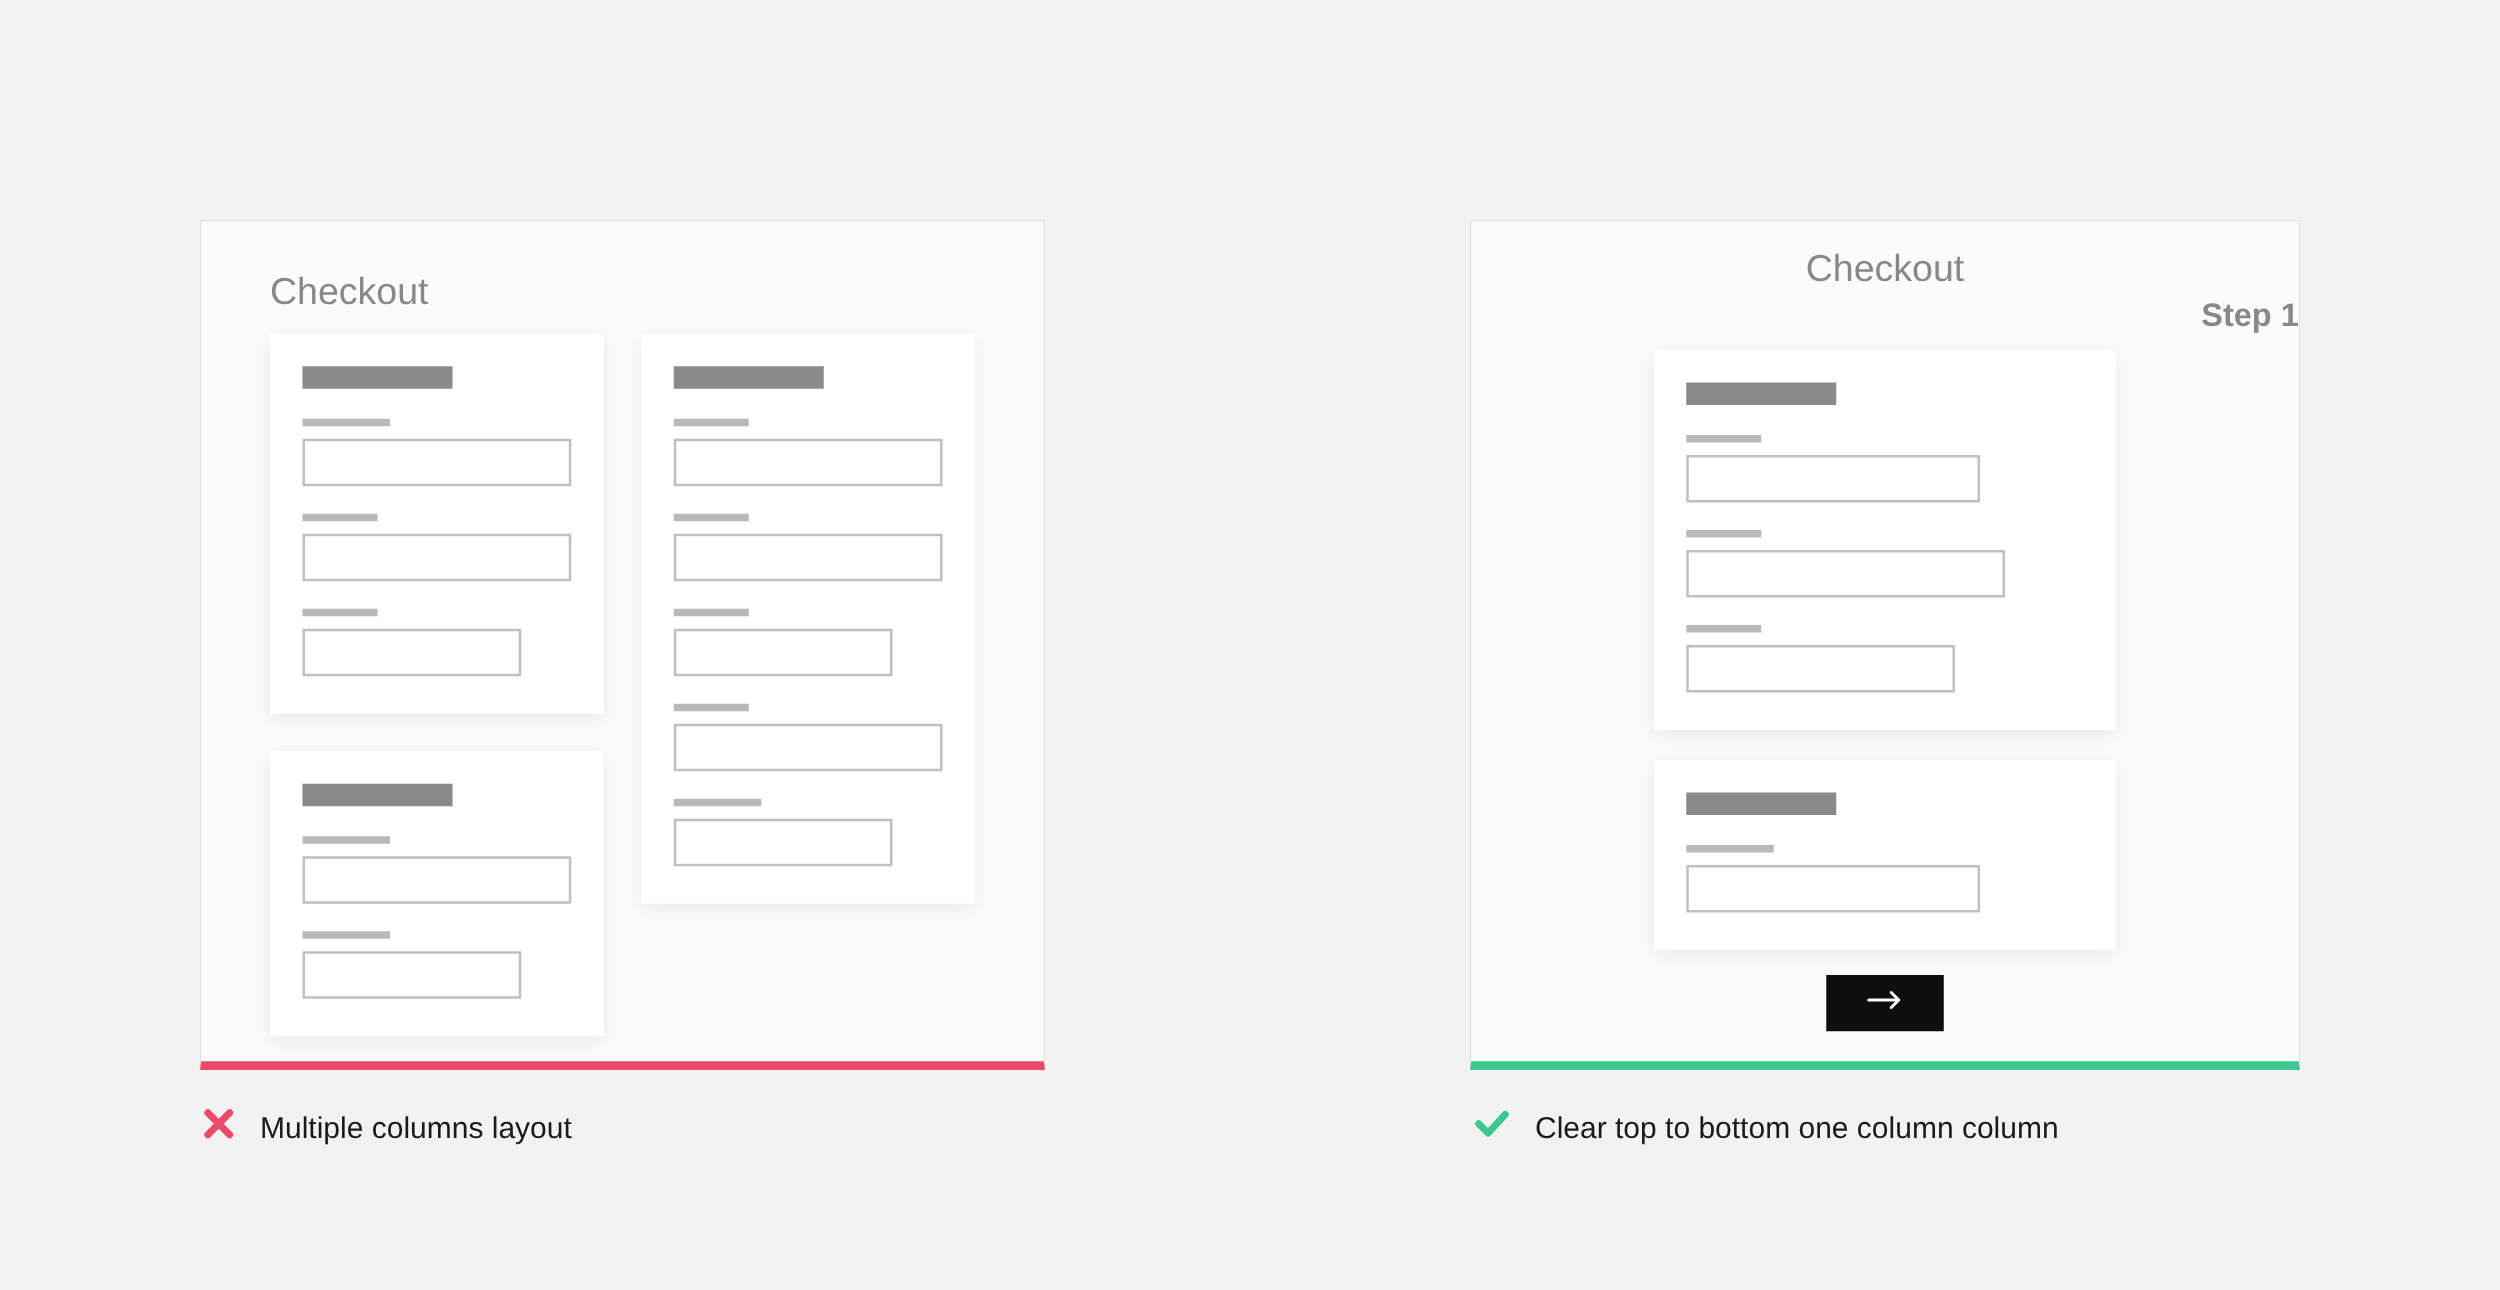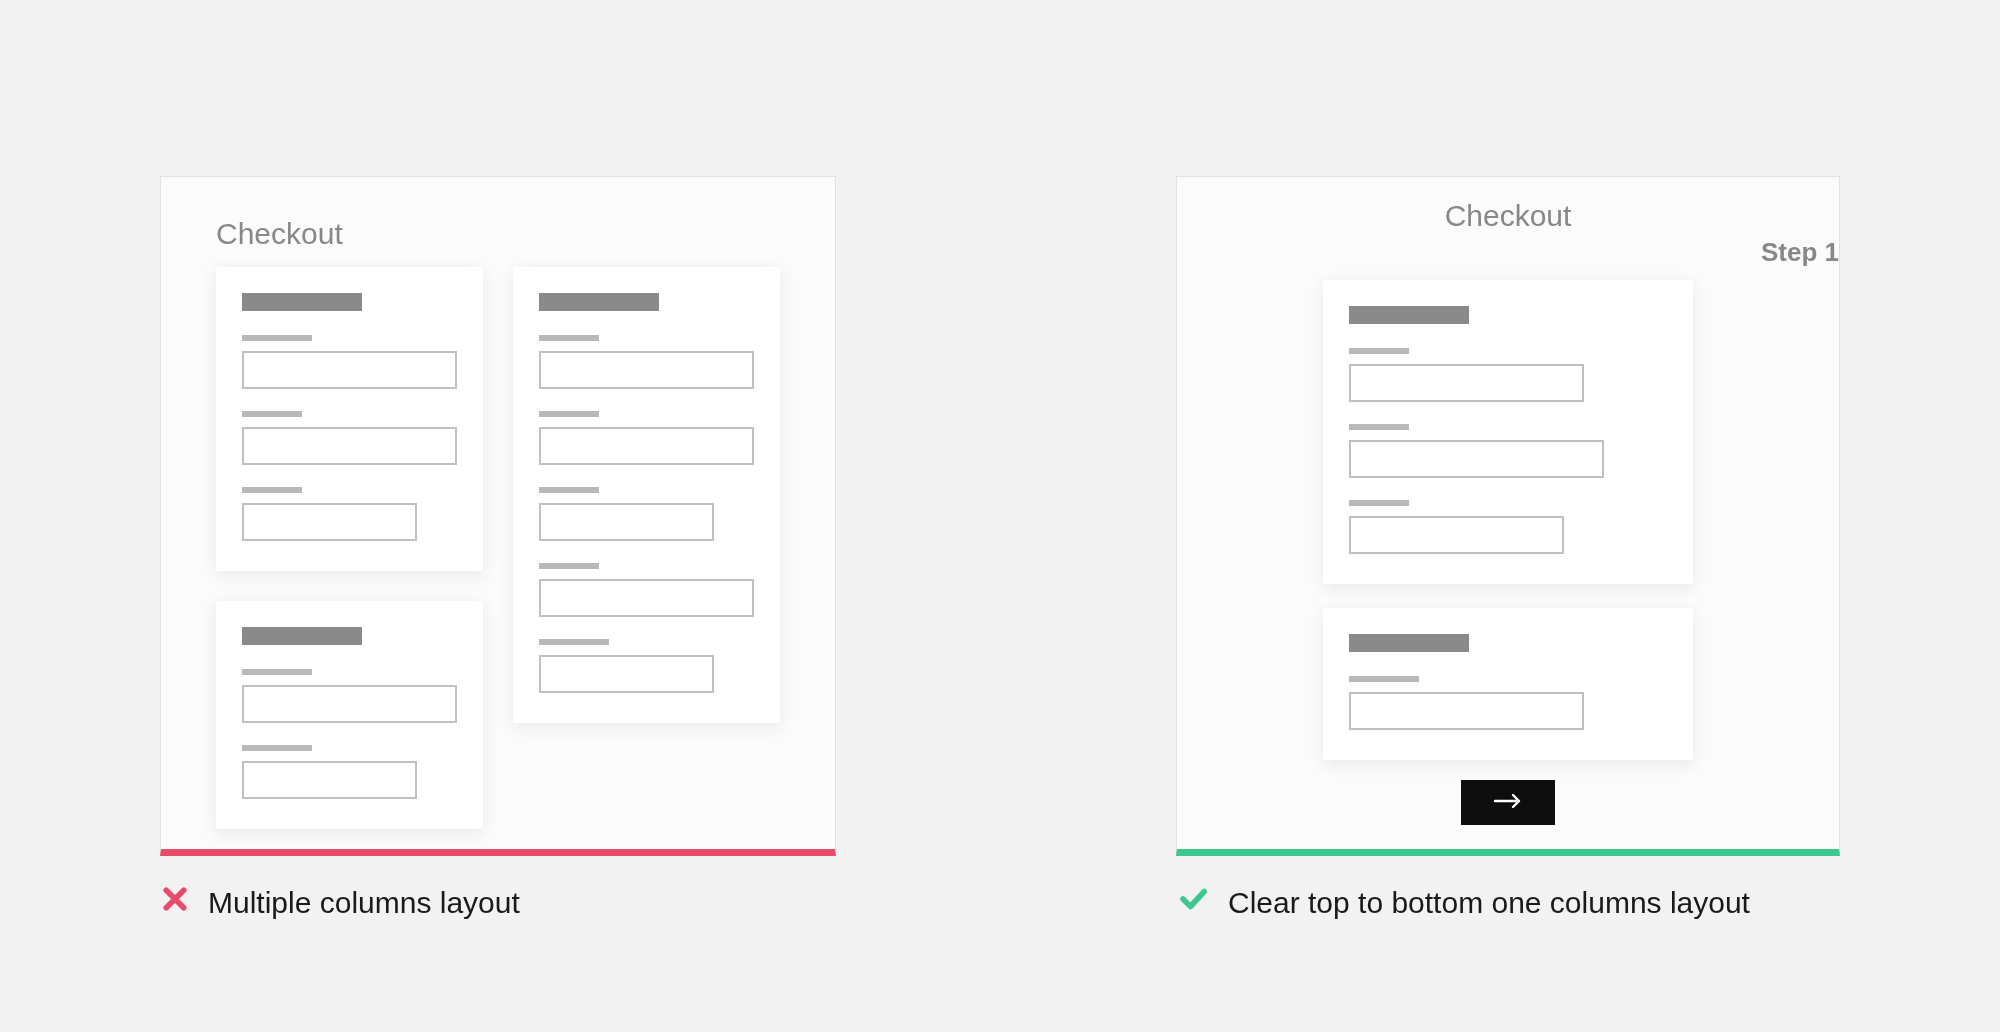--- a/index.html
+++ b/index.html
@@ -111,21 +111,21 @@
     display: flex;
     align-items: center;
     justify-content: center;
     margin-top: -4px;
   }
   .caption {
     display: flex;
     align-items: center;
     gap: 18px;
     margin-top: 28px;
-    font-size: 30px;
+    font-size: 24px;
     color: #1a1a1a;
   }
   .caption .ic { flex: 0 0 auto; }
 </style>
 </head>
 <body>
 
 <div class="wrap">
 
   <div class="example">
@@ -243,17 +243,17 @@
         </div>
       </div>
     </div>
 
     <div class="caption">
       <span class="ic">
         <svg width="34" height="30" viewBox="0 0 24 24">
             <path d="M4 12 L10 18 L21 6" stroke="#3dc88f" stroke-width="4.5" stroke-linecap="round" stroke-linejoin="round" fill="none"></path>
           </svg>
       </span>
-      <span>Clear top to bottom one columns layout</span>
+      <span>Clear top to bottom one column column</span>
     </div>
   </div>
 
 </div>
 
 </body></html>

